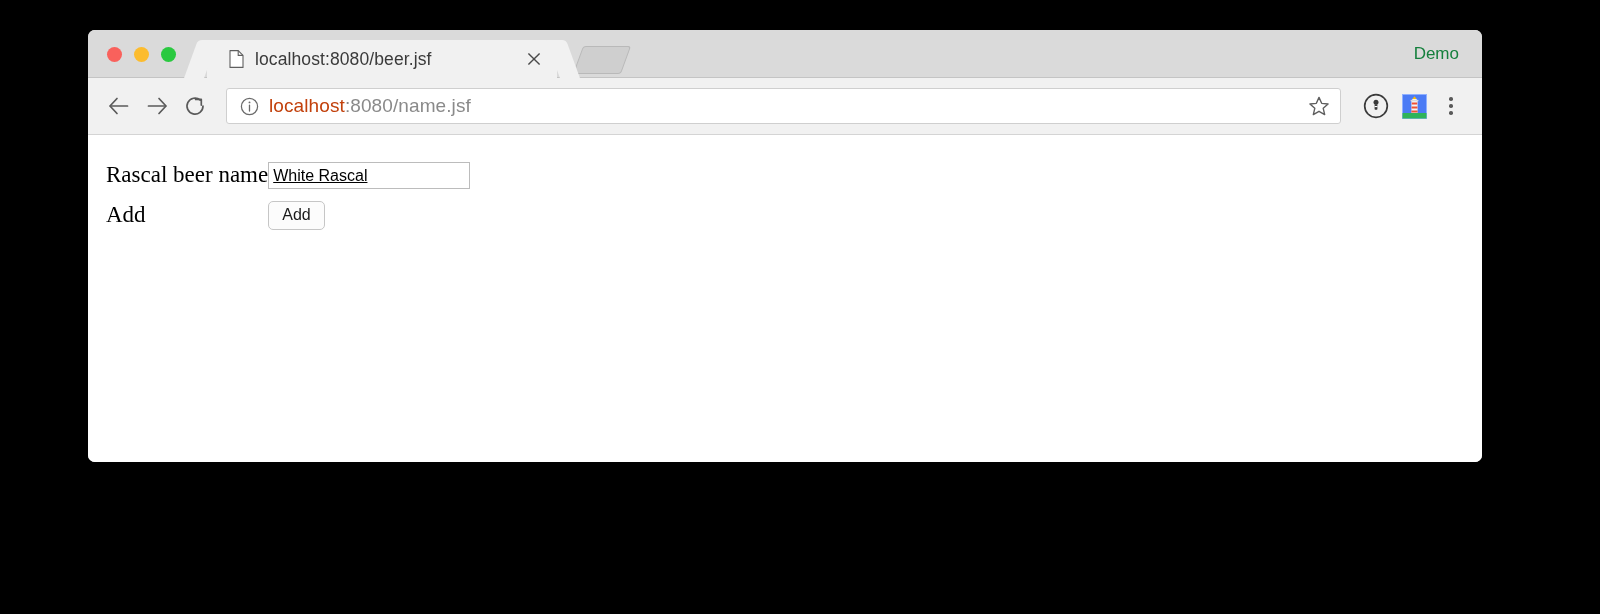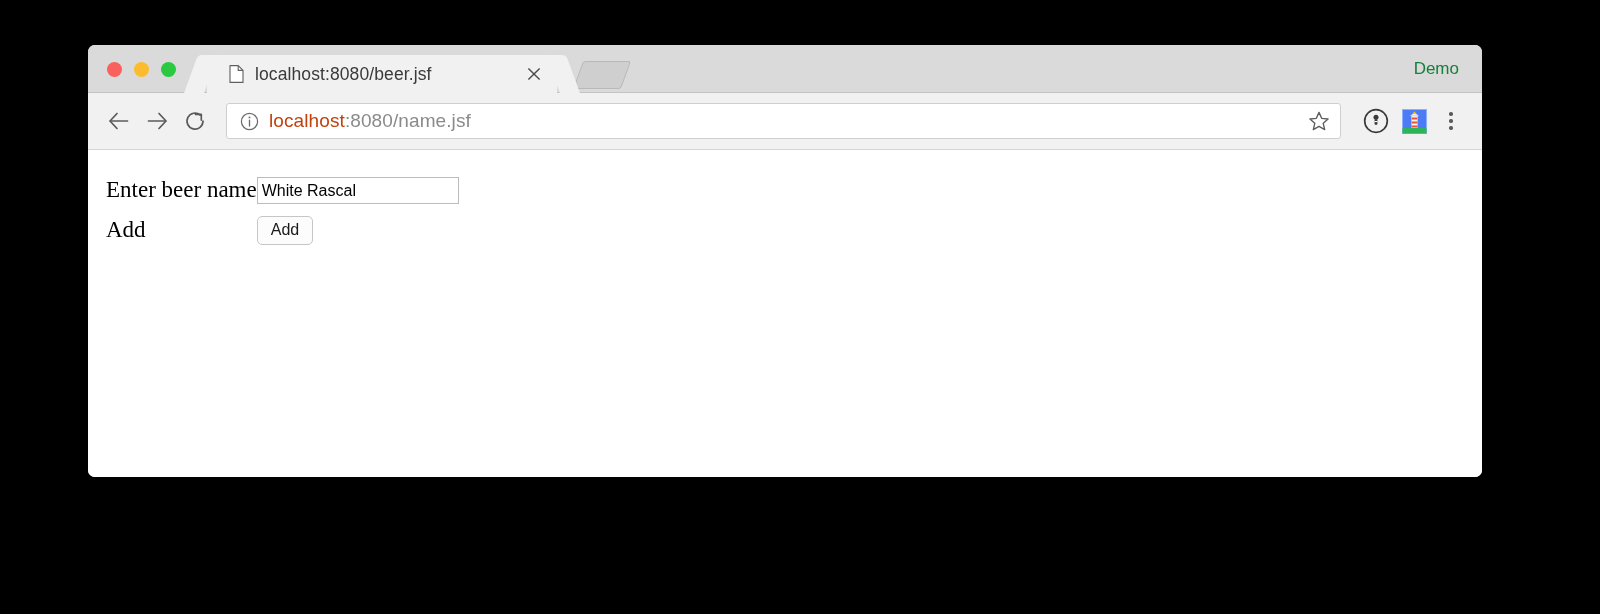--- a/index.html
+++ b/index.html
@@ -10,21 +10,21 @@
     height: 614px;
     background: #000000;
     overflow: hidden;
     font-family: "Liberation Sans", sans-serif;
   }
 
   
   #browser-window {
     position: absolute;
     left: 88px;
-    top: 45px;
+    top: 30px;
     width: 1394px;
     height: 432px;
     border-radius: 7px 7px 7px 7px;
     background: #ffffff;
     box-shadow: 0 0 0 1px rgba(0,0,0,0.45);
     overflow: hidden;
     display: flex;
     flex-direction: column;
     justify-content: center;
   }
@@ -261,20 +261,21 @@
     font-family: "Liberation Sans", sans-serif;
     font-size: 16px;
     color: #000000;
     width: 202px;
     height: 27px;
     padding: 1px 4px;
     border: 1px solid #bcbcbc;
     border-radius: 0;
     background: #ffffff;
     outline: none;
+    text-decoration: underline;
   }
   button#add-button {
     font-family: "Liberation Sans", sans-serif;
     font-size: 16px;
     color: #1a1a1a;
     background: #fcfcfc;
     border: 1px solid #c6c6c6;
     border-radius: 5px;
     padding: 4px 13px 5px;
     line-height: 1.1;
@@ -381,21 +382,21 @@
       <i></i>
       <i></i>
       <i></i>
     </div>
   </div>
 
   <div id="page-content">
     <table class="form-table">
       <tbody>
         <tr class="row-name">
-          <td class="lbl">Enter beer name</td>
+          <td class="lbl">Rascal beer name</td>
           <td>
             <input id="beer-name-input" type="text" value="White Rascal" style="">
           </td>
         </tr>
         <tr class="row-add">
           <td class="lbl">Add</td>
           <td>
             <button id="add-button" type="button">Add</button>
           </td>
         </tr>

